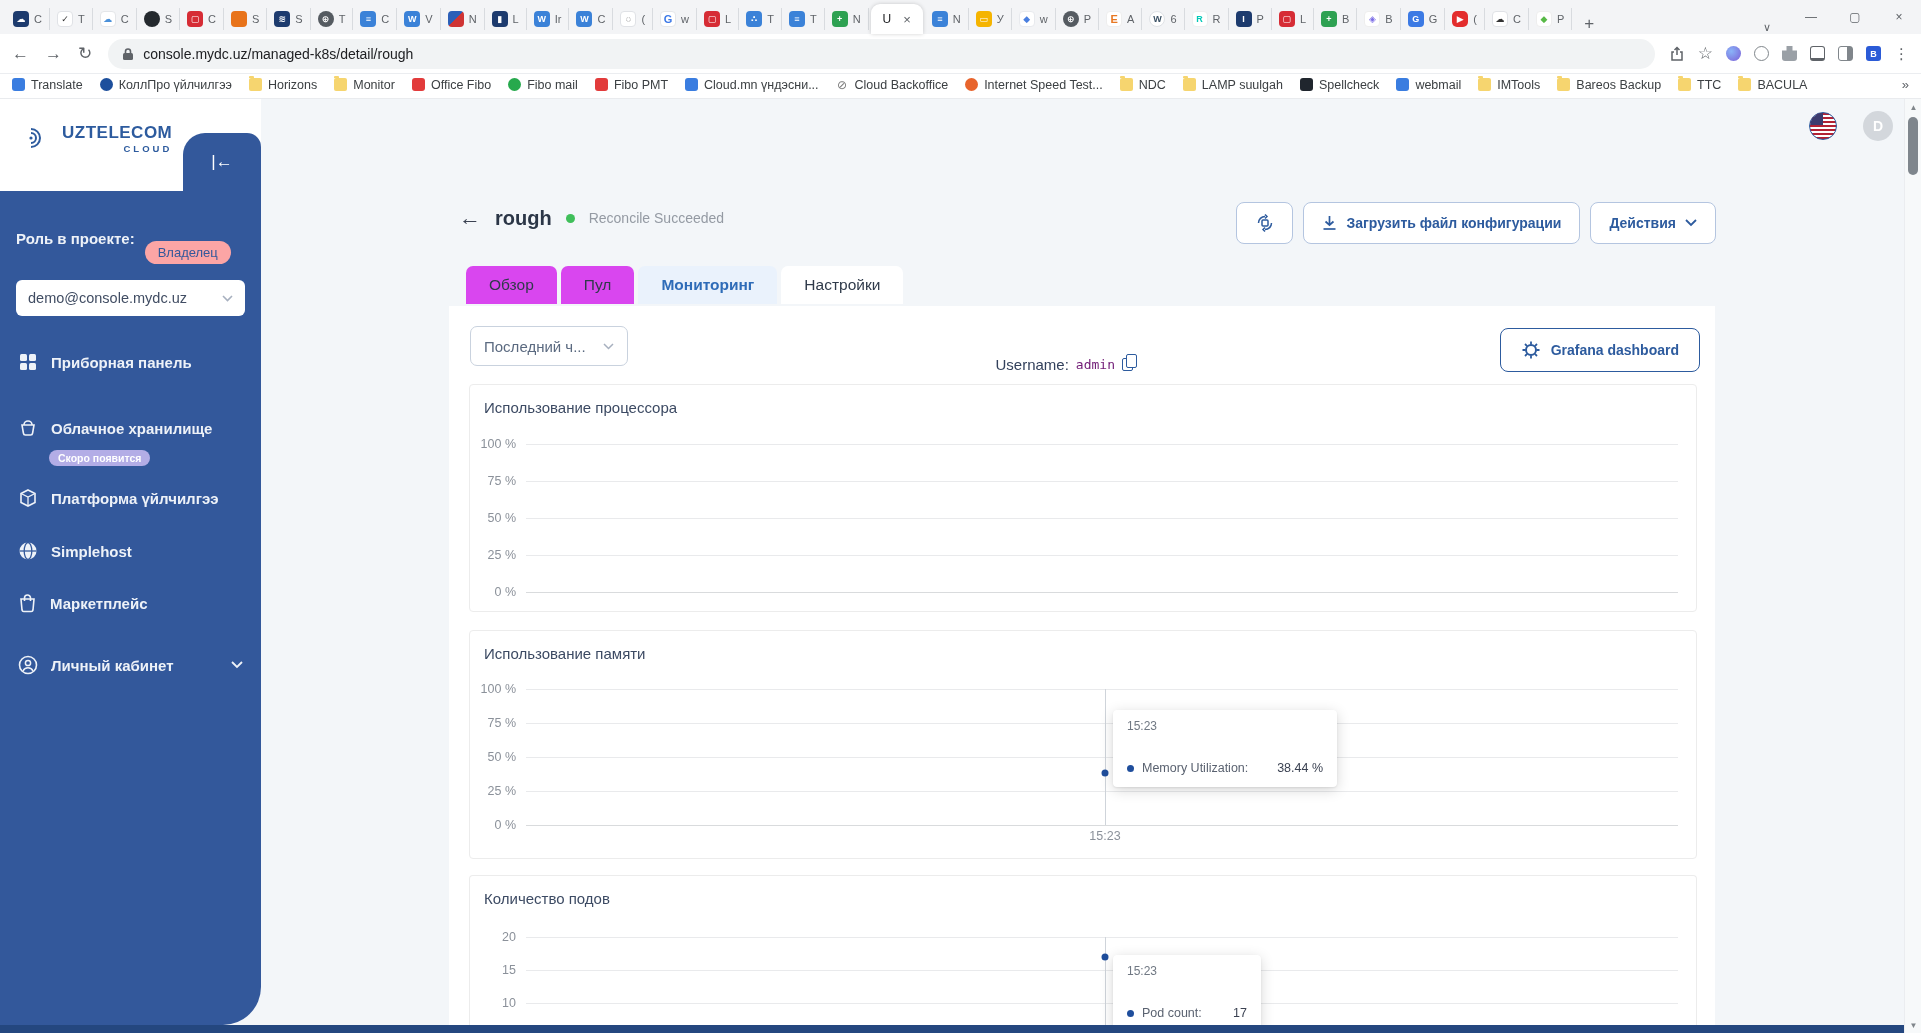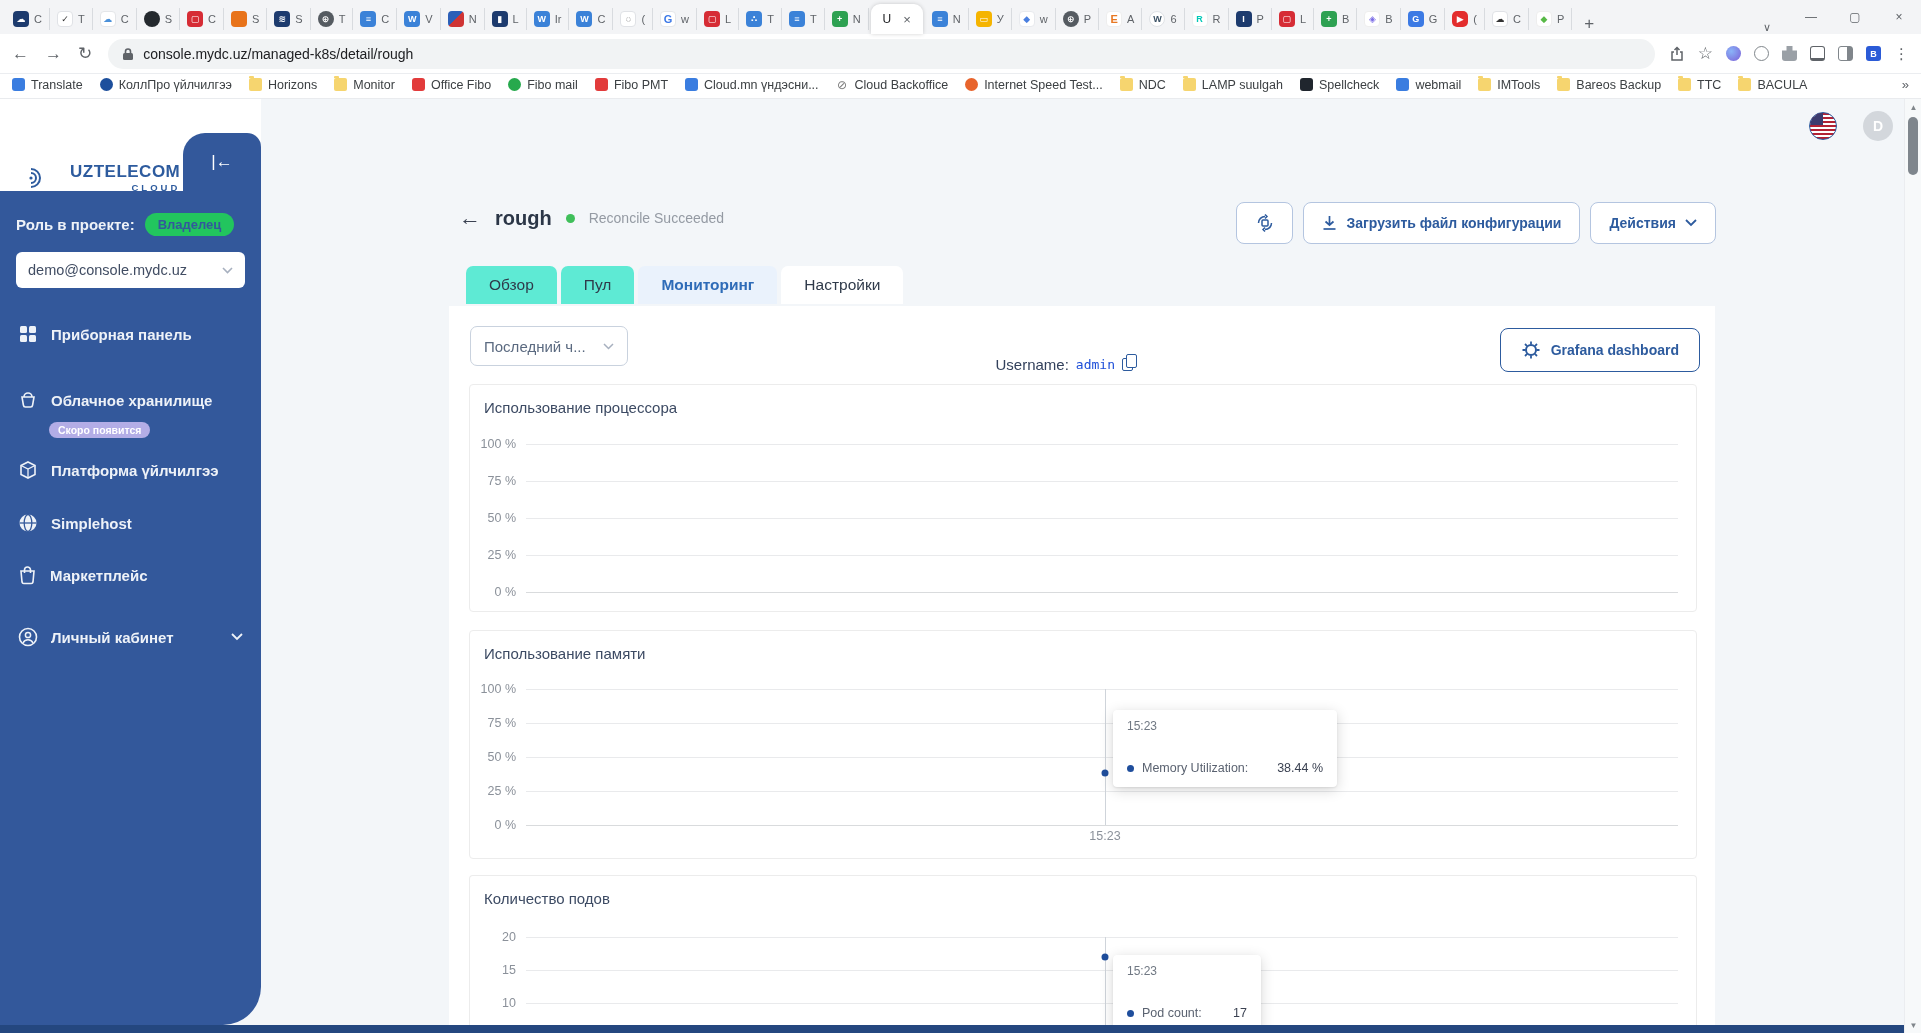--- a/index.html
+++ b/index.html
@@ -50,28 +50,28 @@
   .bm-orange{background:#e8642c;border-radius:50%}.bm-dark{background:#20262e}
   .bm-more{margin-left:auto;color:#5f6368;font-size:13px;cursor:pointer}
 
   
   .app { position:relative; height:934px; background:#f3f6f9; overflow:hidden; }
   .bottom-strip { position:absolute; left:0; right:17px; bottom:0; height:8px; background:#24477f; z-index:4; }
 
   
   .sidebar { position:absolute; left:0; top:0; bottom:8px; width:261px; background:#33589b; border-radius:0 0 38px 0; z-index:3; color:#eef2f8; }
   .sb-top { position:relative; height:92px; background:#fff; }
-  .logo { position:absolute; left:16px; top:24px; display:flex; align-items:flex-start; gap:24px;margin-top:40px; }
+  .logo { position:absolute; left:16px; top:24px; display:flex; align-items:flex-end; gap:16px; }
   .logo-text { line-height:1; }
   .logo-main { font-size:17px; font-weight:800; color:#2d5b9e; letter-spacing:.5px; }
   .logo-sub { font-size:9.5px; font-weight:700; color:#2d5b9e; letter-spacing:3px; text-align:right; margin-top:3px; }
   .collapse-tab { position:absolute; right:0; top:34px; width:78px; height:58px; background:#33589b; border-radius:22px 14px 0 0; display:flex; align-items:center; justify-content:center; color:#fff; font-size:17px; cursor:pointer; }
   .role-row { display:flex; align-items:center; gap:10px; padding:0 16px; margin-top:22px; }
   .role-label { font-size:15px; font-weight:700; }
-  .role-pill { background:#22c55e; color:#33589b; font-size:13px; font-weight:700; padding:4px 13px; border-radius:15px; }
+  .role-pill { background:#fca5a5; color:#33589b; font-size:13px; font-weight:400; padding:4px 13px; border-radius:15px;margin-top:28px; }
   .sb-select { margin:16px 16px 0; height:36px; background:#fff; border-radius:6px; display:flex; align-items:center; padding:0 12px; color:#414d63; font-size:14.5px; cursor:pointer; }
   .sb-select .chev { margin-left:auto; color:#a7b0bf; }
   .nav { margin-top:26px; }
   .nav-item { display:flex; align-items:center; gap:13px; padding:0 18px; height:40px; font-size:15px; font-weight:600; cursor:pointer; }
   .nav-item svg { flex:none; }
   .nav-item .chev { margin-left:auto; }
   .badge-soon { display:inline-block; background:#b3ade6; color:#fff; font-size:10.5px; font-weight:600; padding:2px 9px; border-radius:9px; margin:-6px 0 0 49px; }
   .mt20{margin-top:20px}.mt28{margin-top:26px}.mt32{margin-top:30px}.mt12{margin-top:12px}.mt13{margin-top:13px}.mt22{margin-top:22px}
 
   
@@ -91,31 +91,31 @@
   .head-row { position:absolute; left:198px; top:106px; display:flex; align-items:center; gap:14px; }
   .back-arrow { font-size:22px; color:#3b4252; cursor:pointer; }
   .page-title { font-size:20px; font-weight:700; color:#2b3647; }
   .status-dot { width:9px; height:9px; border-radius:50%; background:#3fbf5a; }
   .status-text { font-size:14px; color:#949aa3; }
   .head-buttons { position:absolute; right:188px; top:103px; display:flex; gap:10px; }
   .btn { height:42px; background:#fff; border:1px solid #b4c5e0; border-radius:8px; display:flex; align-items:center; justify-content:center; gap:9px; padding:16px 18px; font-size:14px; font-weight:600; color:#2d5b9e; cursor:pointer; }
   .btn-icon-only { width:57px; padding:0; }
 
   .page-tabs { position:absolute; left:205px; top:167px; display:flex; gap:4px; }
-  .ptab2 { height:38px; border-radius:7px 7px 0 0; padding:0 23px; display:flex; align-items:center; font-size:15.5px; color:#2f3a4a; background:#5eead4; cursor:pointer; }
+  .ptab2 { height:38px; border-radius:7px 7px 0 0; padding:0 23px; display:flex; align-items:center; font-size:15.5px; color:#2f3a4a; background:#d946ef; cursor:pointer; }
   .ptab2.active { background:#eaf2fc; color:#2f6cb8; font-weight:600; }
   .ptab2.white { background:#fff; }
 
   .panel { position:absolute; left:188px; right:189px; top:207px; bottom:0; background:#fff; overflow:hidden; }
   .time-select { position:absolute; left:21px; top:20px; width:158px; height:40px; border:1px solid #c9d2de; border-radius:7px; display:flex; align-items:center; padding:0 13px; font-size:15px; color:#5b6a80; cursor:pointer; background:#fff; }
   .time-select .chev { margin-left:auto; color:#a7b0bf; }
   .creds { position:absolute; right:582px; top:23px;margin-top:24px; }
   .cred-line { display:flex; align-items:center; gap:7px; height:23px; justify-content:flex-start; }
   .cred-label { font-size:15px; color:#33415c; }
-  .cred-value { font-family:"DejaVu Sans Mono","Liberation Mono",monospace; font-size:13px; color:#1d4ed8; }
+  .cred-value { font-family:"DejaVu Sans Mono","Liberation Mono",monospace; font-size:13px; color:#701a75; }
   .ic-copy { position:relative; width:11px; height:13px; border:1.5px solid #2d5b9e; border-radius:2px; background:#fff; cursor:pointer; }
   .ic-copy::before { content:""; position:absolute; top:-5px; left:3px; width:9px; height:12px; border:1.5px solid #2d5b9e; border-radius:2px; background:#fff; }
   .grafana-btn { position:absolute; right:15px; top:22px; height:44px; border:1px solid #2d5b9e; border-radius:8px; background:#fff; display:flex; align-items:center; gap:10px; padding:0 20px; font-size:14px; font-weight:700; color:#2d5b9e; cursor:pointer; }
 
   .chart-card { position:absolute; left:20px; width:1228px; border:1px solid #ececec; border-radius:4px; background:#fff; }
   .cc1 { top:78px; height:228px; }
   .cc2 { top:324px; height:229px; }
   .cc3 { top:569px; height:170px; border-bottom:none; }
   .chart-title { position:absolute; left:14px; top:14px; font-size:15px; color:#3c4a63; }
   .gl { position:absolute; left:56px; right:18px; height:1px; background:#e9eaec; }

